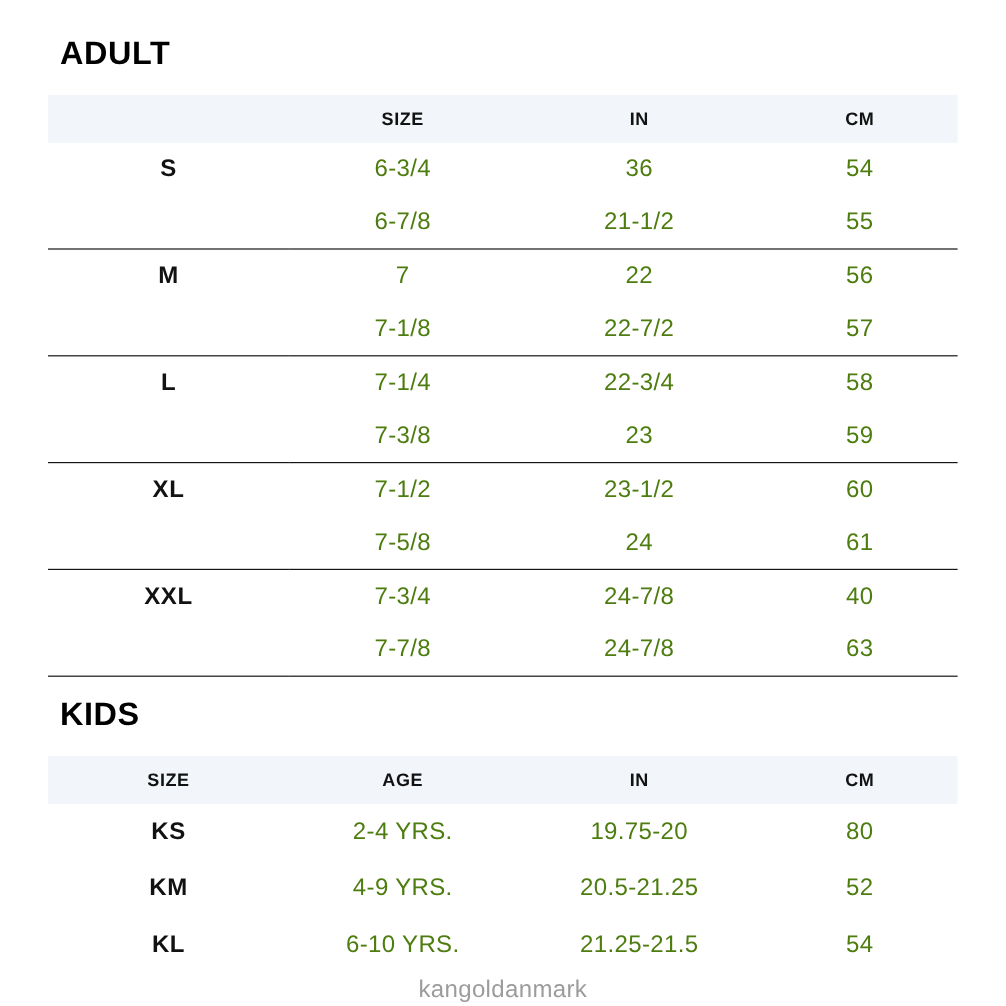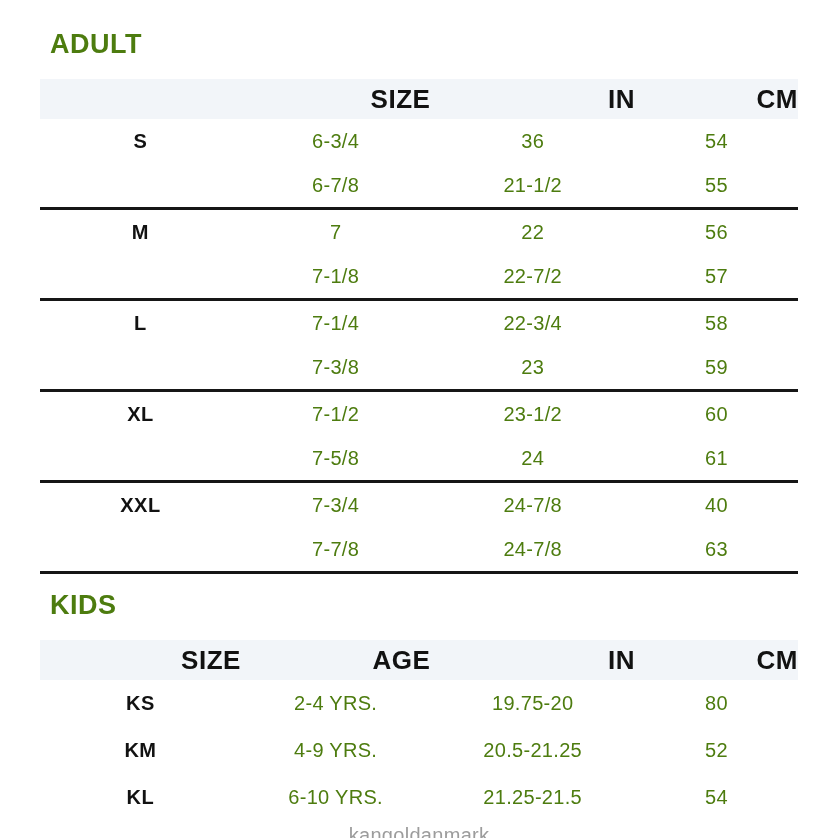--- a/index.html
+++ b/index.html
@@ -34,57 +34,57 @@
     table-layout: fixed;
   }
   table.size-table col.c1 { width: 26.5%; }
   table.size-table col.c2 { width: 25%; }
   table.size-table col.c3 { width: 27%; }
   table.size-table col.c4 { width: 21.5%; }
 
   table.size-table thead th {
     background: #f2f5f9;
     height: 40px;
-    font-size: 26px;
+    font-size: 15px;
     font-weight: 800;
     letter-spacing: 0.5px;
     color: #121212;
-    text-align: right;
+    text-align: center;
     padding: 0;
   }
   table.adult tbody td { height: 44px; }
   table.kids-table tbody td { height: 47px; }
 
   table.size-table tbody td {
     text-align: center;
     vertical-align: middle;
     padding: 0;
     font-size: 20px;
     color: #3c3c3c;
     letter-spacing: 0.3px;
   }
   table.size-table tbody td.size-letter {
     font-weight: 800;
     font-size: 20px;
     color: #121212;
     letter-spacing: 0.5px;
   }
   table.adult tbody tr.group-end td {
-    border-bottom: 3px solid #0ea5e9;
+    border-bottom: 1px solid #0ea5e9;
   }
   .brand {
     text-align: center;
     font-size: 20px;
     color: #9c9c9c;
     letter-spacing: 0.3px;
     margin-top: 1px;
     line-height: 26px;
   }
 </style>
-<style>table.size-table thead th{background:#f2f5f9;color:#121212}table.adult tbody tr.group-end td{border-bottom-color:#161616}table.size-table tbody td{color:#4d7c0f}table.size-table tbody td.size-letter{color:#121212}.section-title{color:#4d7c0f}.brand{color:#9c9c9c}.page{background:#ffffff}</style></head>
+<style>table.size-table thead th{background:#f2f5f9;color:#121212}table.adult tbody tr.group-end td{border-bottom-color:#161616}table.size-table tbody td{color:#4d7c0f}table.size-table tbody td.size-letter{color:#121212}.section-title{color:#000000}.brand{color:#9c9c9c}.page{background:#ffffff}</style></head>
 <body>
 
 <div class="page">
 
   <h1 class="section-title">ADULT</h1>
 
   <table class="size-table adult">
     <colgroup>
       <col class="c1">
         <col class="c2">

